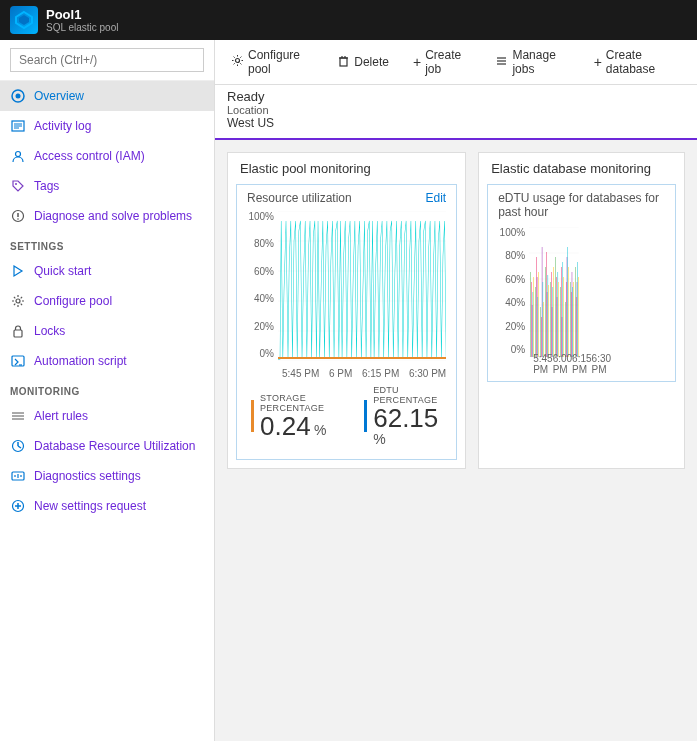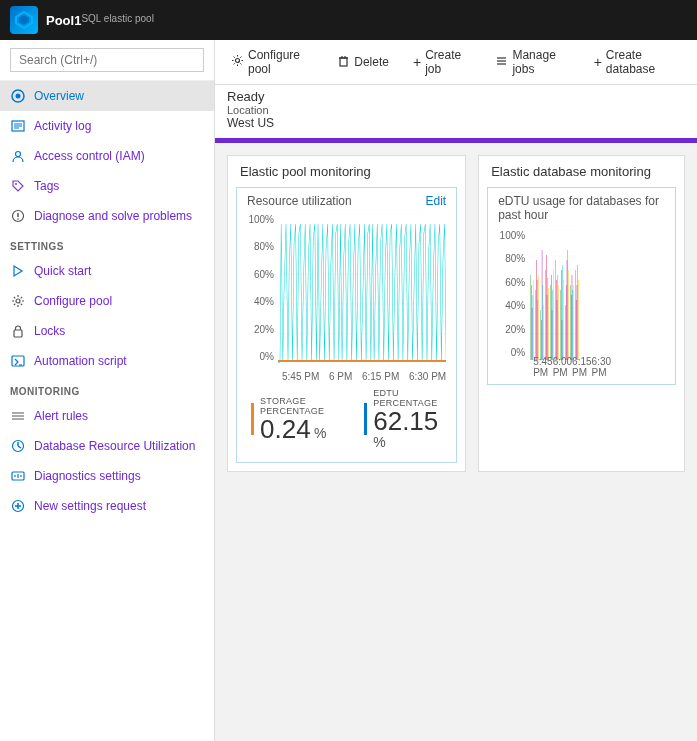--- a/index.html
+++ b/index.html
@@ -17,21 +17,21 @@
     }
     .header-icon {
       width: 28px; height: 28px;
       background: linear-gradient(135deg, #0072c6 0%, #00b4ff 100%);
       border-radius: 4px;
       margin-right: 8px;
       display: flex; align-items: center; justify-content: center;
       font-size: 14px; font-weight: bold; color: white;
       flex-shrink: 0;
     }
-    .header-titles { display: flex; flex-direction: row; }
+    .header-titles { display: flex; flex-direction: column; }
     .header-title { font-size: 13px; font-weight: 600; color: white; }
     .header-subtitle { font-size: 10px; color: #aaa; }
 
     
     .main-layout {
       display: flex;
       flex: 1;
       overflow: hidden;
     }
 
@@ -108,21 +108,21 @@
       font-size: 12px;
       color: #333;
       cursor: pointer;
       padding: 2px 4px;
     }
 
     
     .status-section {
       background: #fff;
       padding: 4px 12px 8px 12px;
-      border-bottom: 5px solid #6d28d9;
+      border-bottom: 2px solid #6d28d9;
       flex-shrink: 0;
     }
     .status-ready { font-size: 13px; color: #333; }
     .status-location { font-size: 11px; color: #555; }
 
     
     .content-area {
       padding: 12px;
       display: flex;
       flex-direction: row;

